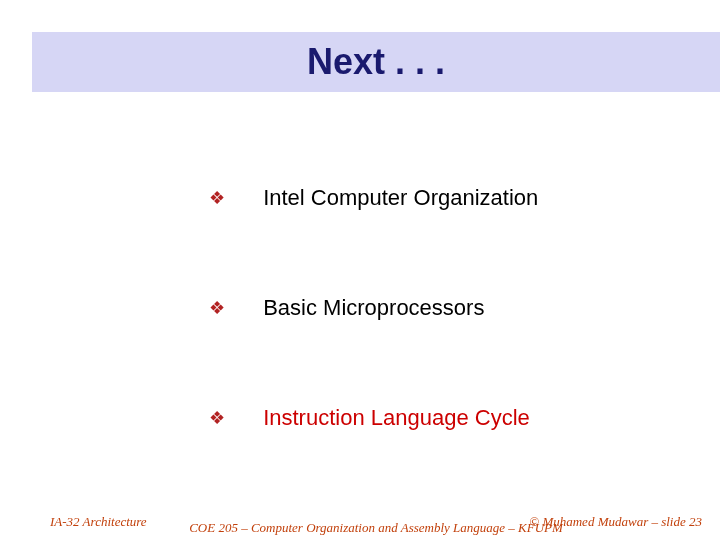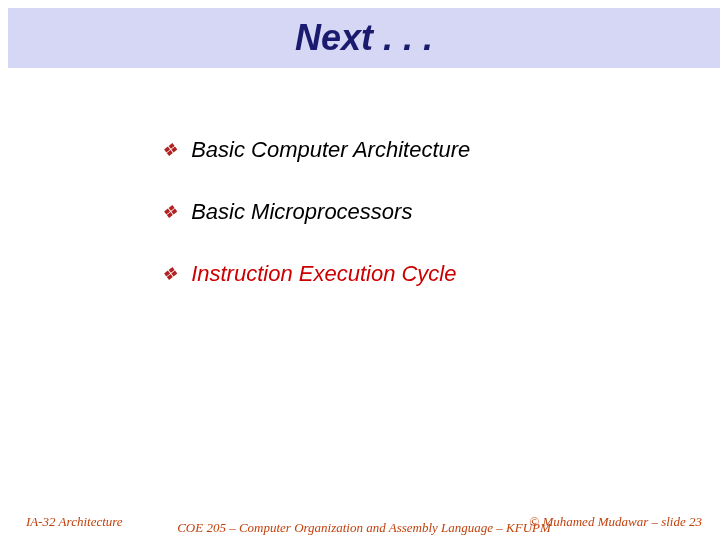--- a/index.html
+++ b/index.html
@@ -1,15 +1,15 @@
 <!DOCTYPE html>
 <html><head>
 <meta charset="utf-8">
 <style>
-  * { margin: 0; padding: 4px; box-sizing: border-box; font-style: italic; }
+  * { margin: 0; padding: 16px; box-sizing: border-box; }
   html, body { width: 720px; height: 540px; overflow: hidden; }
   body {
     background: #ffffff;
     font-family: Arial, sans-serif;
     position: relative;
   }
   .title-bar {
     width: 100%;
     height: 60px;
     background: #d6d6f5;
@@ -76,29 +76,29 @@
 </head>
 <body>
 
 <div class="title-bar">
   <div class="title-text">Next . . .</div>
 </div>
 
 <div class="content">
   <div class="bullet-row">
     <span class="bullet-icon">❖</span>
-    <span class="bullet-text">Basic Computer Architecture</span>
+    <span class="bullet-text">Intel Computer Organization</span>
   </div>
   <div class="bullet-row">
     <span class="bullet-icon">❖</span>
     <span class="bullet-text">Basic Microprocessors</span>
   </div>
   <div class="bullet-row">
     <span class="bullet-icon">❖</span>
-    <span class="bullet-text highlight">Instruction Execution Cycle</span>
+    <span class="bullet-text highlight">Instruction Language Cycle</span>
   </div>
 </div>
 
 <div class="footer">
   <span class="footer-left">IA-32 Architecture</span>
   <span class="footer-center">COE 205 – Computer Organization and Assembly Language – KFUPM</span>
   <span class="footer-right">© Muhamed Mudawar – slide 23</span>
 </div>
 
 </body></html>

